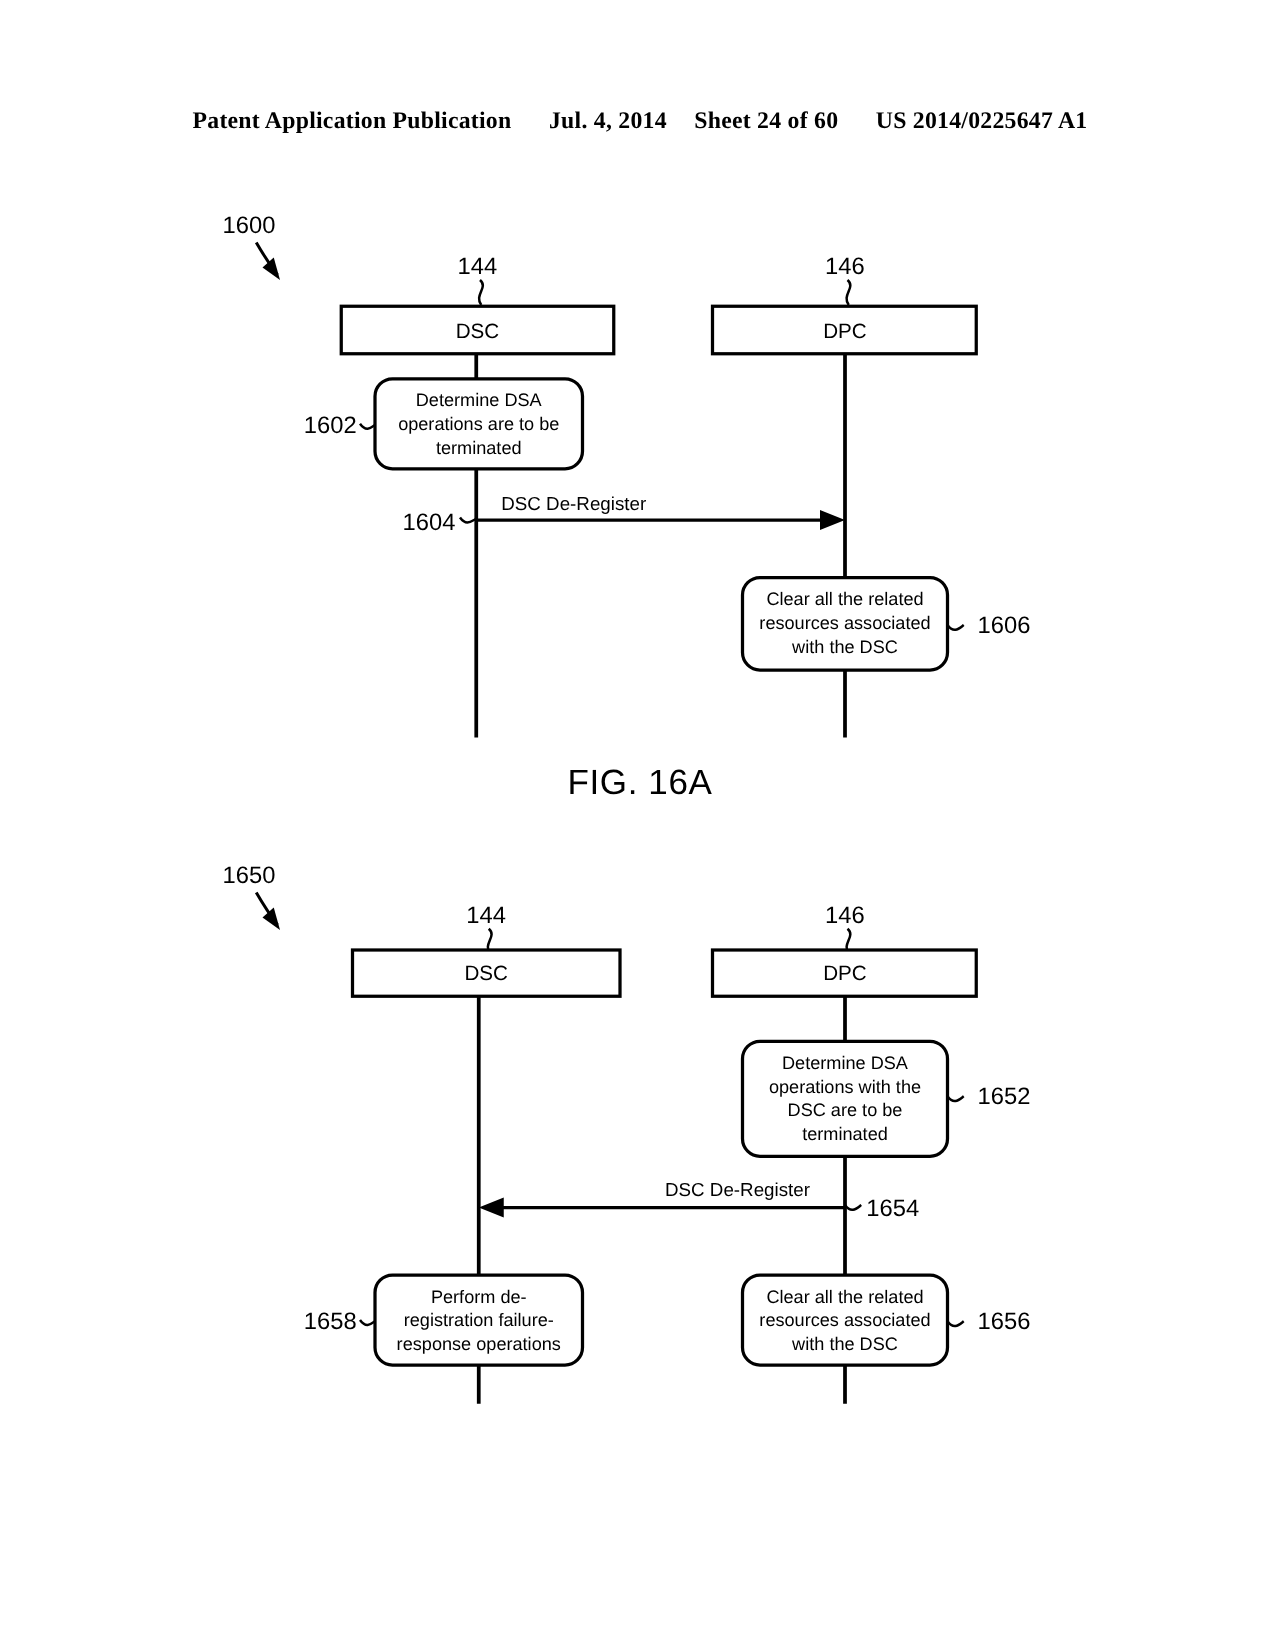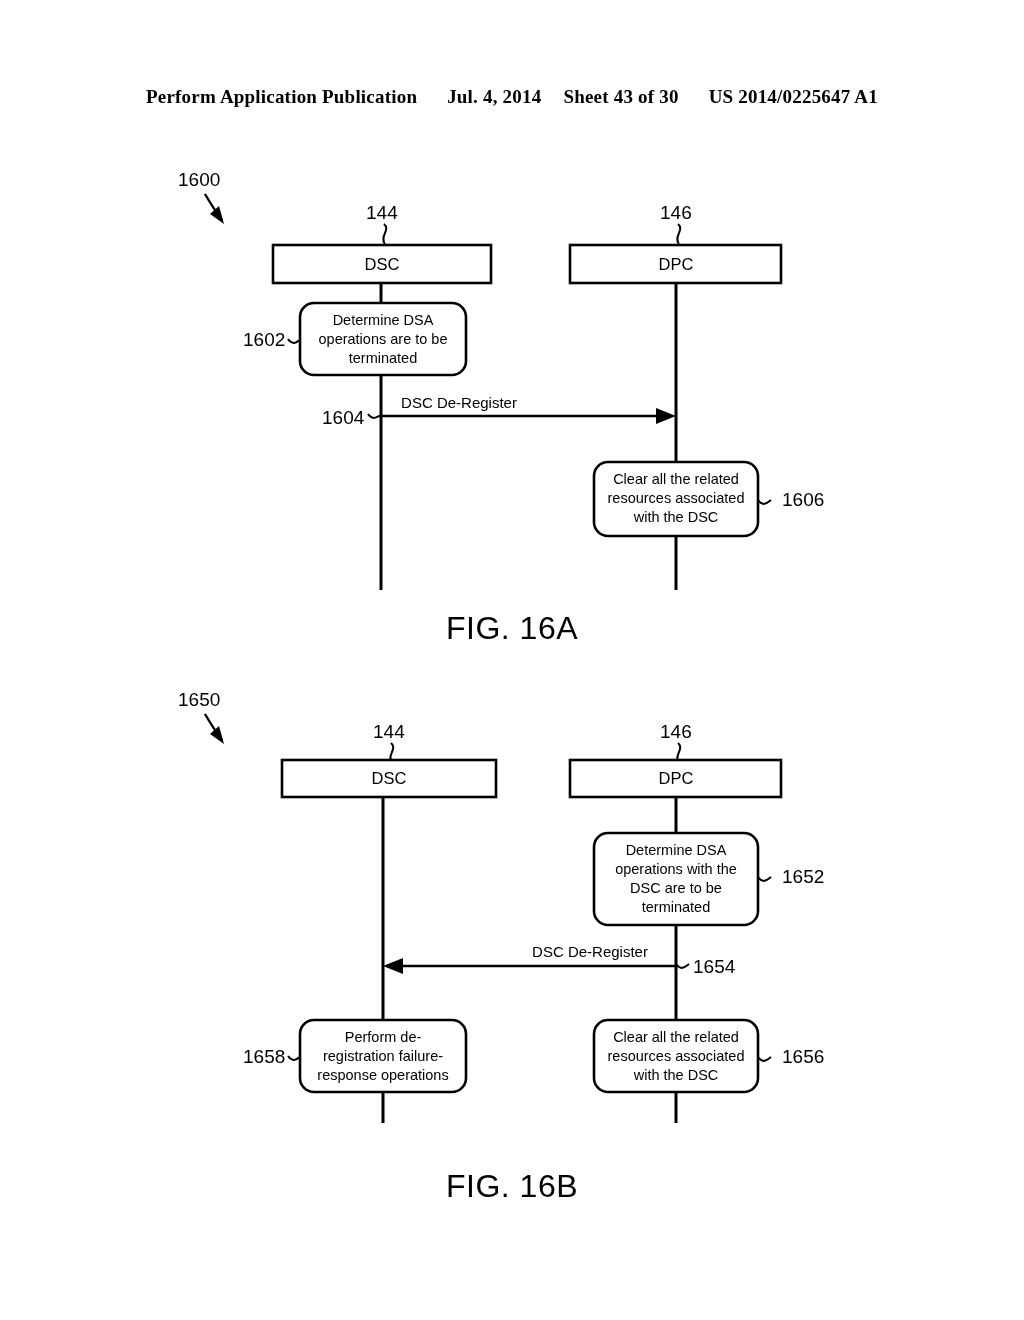--- a/index.html
+++ b/index.html
@@ -51,33 +51,33 @@
     fill: #000000;
   }
   .lbl-box   { font-size: 16.5px; text-anchor: middle; }
   .lbl-proc  { font-size: 14.5px; text-anchor: middle; }
   .lbl-ref   { font-size: 19px; }
   .lbl-msg   { font-size: 15px; text-anchor: middle; }
   .fig-caption {
     position: absolute;
     width: 1024px;
     text-align: center;
-    font-size: 32px;
+    font-size: 28px;
     letter-spacing: 0.5px;
   }
   .stroke  { stroke:#000; fill:none; }
   .boxfill { stroke:#000; fill:#fff; }
 </style>
 </head>
 <body>
 
 <div class="page">
 
   <div class="header">
-    <span>Perform Application Publication</span><span class="hdr-gap-lg"></span><span>Jul. 4, 2014</span><span class="hdr-gap-md"></span><span>Sheet 43 of 30</span><span class="hdr-gap-lg"></span><span>US 2014/0225647 A1</span>
+    <span>Patent Application Publication</span><span class="hdr-gap-lg"></span><span>Jul. 4, 2014</span><span class="hdr-gap-md"></span><span>Sheet 24 of 60</span><span class="hdr-gap-lg"></span><span>US 2014/0225647 A1</span>
   </div>
 
   <svg class="figure" style="top:150px;" width="1024" height="470" viewBox="0 0 1024 470">
 
     <text class="lbl-ref" x="178" y="36">1600</text>
     <path class="stroke" d="M 205 44 C 212 56 216 62 222 70" stroke-width="2.4"></path>
     <polygon points="222,70 212,63 218,58" fill="#000"></polygon>
     <polygon points="224,74 210,64 219,56" fill="#000"></polygon>
 
     <text class="lbl-ref" x="366" y="69">144</text>
@@ -161,15 +161,14 @@
     <path class="stroke" d="M 288 381 C 293 388 297 384 300 382" stroke-width="2"></path>
 
     <rect class="boxfill" x="594" y="345" width="164" height="72" rx="14" ry="14" stroke-width="2.6"></rect>
     <text class="lbl-proc" x="676" y="367">Clear all the related</text>
     <text class="lbl-proc" x="676" y="386">resources associated</text>
     <text class="lbl-proc" x="676" y="405">with the DSC</text>
     <text class="lbl-ref" x="782" y="388">1656</text>
     <path class="stroke" d="M 758 382 C 763 389 767 385 771 382" stroke-width="2"></path>
   </svg>
 
-  <div class="fig-caption" style="top:1168px;">FIG. 16B</div>
 
 </div>
 
 </body></html>

